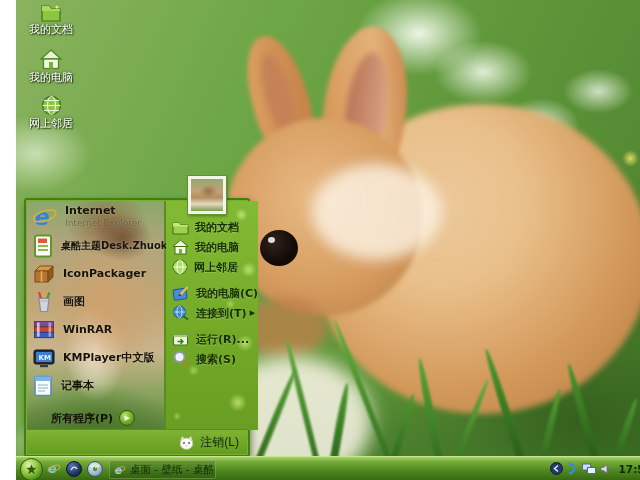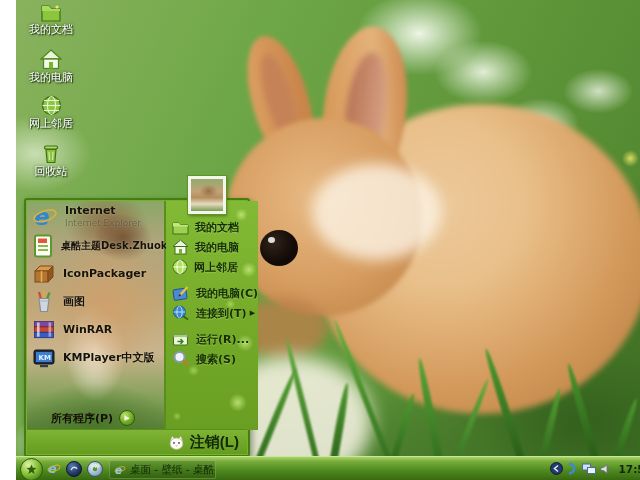--- a/index.html
+++ b/index.html
@@ -81,21 +81,21 @@
       radial-gradient(circle 6px at 12% 94%, rgba(186,226,110,.6), rgba(186,226,110,0) 70%),
       linear-gradient(180deg,#83ba35 0%,#74aa28 55%,#699e22 100%);}
   .mr-item{height:20px;display:flex;align-items:center;gap:6px;padding-left:6px;cursor:pointer;position:relative;}
   .mr-text{font-size:11px;font-weight:bold;color:#142e02;text-shadow:0 1px 1px rgba(220,240,170,.35);white-space:nowrap;}
   .mr-gap{height:6px;}
   .mr-arrow{position:absolute;right:3px;font-size:7px;color:#132a04;}
   .menu-footer{position:absolute;left:1px;right:1px;bottom:1px;height:24px;
     display:flex;align-items:center;justify-content:flex-end;gap:13px;padding-right:8px;
     background:linear-gradient(180deg,#7fb434 0%,#659c1f 100%);border-top:1px solid #55901a;}
   .footer-btn{display:flex;align-items:center;gap:5px;cursor:pointer;background:none;border:none;padding:0;}
-  .footer-label{font-size:15px;font-weight:bold;color:#12290a;}
+  .footer-label{font-size:12px;font-weight:normal;color:#12290a;}
   .avatar{position:absolute;left:162px;top:-24px;width:32px;height:32px;background:
       radial-gradient(ellipse 12px 9px at 55% 38%, rgba(150,110,70,.95), rgba(150,110,70,0) 75%),
       linear-gradient(180deg,#93aa6c 0%,#c2a377 38%,#b68f60 58%,#e5dabf 78%,#7b9c53 100%);
     border:3px solid #f2f6ea;outline:1px solid #5d9422;box-shadow:1px 2px 3px rgba(10,30,4,.4);z-index:25;}
 
   
   .taskbar{position:absolute;left:0;right:0;bottom:0;height:23px;z-index:30;
     background:linear-gradient(180deg,#aad46a 0%,#77ac3b 20%,#4f8a20 58%,#38690f 100%);
     border-top:1px solid #c9e795;}
   .start-orb{position:absolute;left:4px;top:1px;width:21px;height:21px;border-radius:50%;cursor:pointer;
@@ -168,31 +168,20 @@
       <svg width="21" height="21" viewBox="0 0 21 21">
           <circle cx="10.5" cy="10.5" r="9" fill="#8cc63f" stroke="#3f7014" stroke-width="1.3"></circle>
           <ellipse cx="10.5" cy="10.5" rx="4" ry="9" fill="none" stroke="#eaf4da" stroke-width="1.1"></ellipse>
           <line x1="1.5" y1="10.5" x2="19.5" y2="10.5" stroke="#eaf4da" stroke-width="1.1"></line>
           <line x1="3" y1="5.5" x2="18" y2="5.5" stroke="#eaf4da" stroke-width="1"></line>
           <line x1="3" y1="15.5" x2="18" y2="15.5" stroke="#eaf4da" stroke-width="1"></line>
         </svg>
     </span>
     <div class="dicon-label">网上邻居</div>
   </div>
-  <div class="dicon" style="top:143px;">
-    <span>
-      <svg width="20" height="21" viewBox="0 0 20 21">
-          <rect x="3.5" y="3" width="13" height="3" rx="1.4" fill="#aad95f" stroke="#3f7014" stroke-width="1.2"></rect>
-          <path d="M5 6.5 h10 l-1.2 13 h-7.6 z" fill="#8cc63f" stroke="#3f7014" stroke-width="1.2"></path>
-          <line x1="8" y1="9" x2="8.4" y2="17" stroke="#dff0c0" stroke-width="1"></line>
-          <line x1="12" y1="9" x2="11.6" y2="17" stroke="#dff0c0" stroke-width="1"></line>
-        </svg>
-    </span>
-    <div class="dicon-label">回收站</div>
-  </div>
 
   <div class="start-menu">
     <div class="avatar"></div>
 
     <div class="menu-body">
       <div class="menu-left">
 
         <div class="ml-item">
           <span>
             <svg width="26" height="26" viewBox="0 0 24 24">
@@ -261,20 +250,32 @@
             <svg width="24" height="24" viewBox="0 0 24 24">
                 <rect x="2" y="4" width="20" height="14" rx="2" fill="#232b39" stroke="#10161f" stroke-width="1"></rect>
                 <rect x="4" y="6" width="16" height="10" fill="#3a7fd0"></rect>
                 <text x="6.5" y="14" font-size="7" font-weight="bold" fill="#eaf2ff" font-family="DejaVu Sans, sans-serif">KM</text>
                 <rect x="8" y="19" width="8" height="2.2" fill="#333b48"></rect>
               </svg>
           </span>
           <span class="ml-text">KMPlayer中文版</span>
         </div>
 
+        <div class="ml-item">
+          <span>
+            <svg width="22" height="24" viewBox="0 0 22 24">
+                <rect x="3" y="2.5" width="16" height="19" rx="1.5" fill="#f8fbff" stroke="#5a8ac0" stroke-width="1.6"></rect>
+                <rect x="3" y="2.5" width="16" height="4.5" fill="#7fb3e0"></rect>
+                <line x1="6" y1="11" x2="16" y2="11" stroke="#9fb4c8" stroke-width="1.1"></line>
+                <line x1="6" y1="14" x2="16" y2="14" stroke="#9fb4c8" stroke-width="1.1"></line>
+                <line x1="6" y1="17" x2="13" y2="17" stroke="#9fb4c8" stroke-width="1.1"></line>
+              </svg>
+          </span>
+          <span class="ml-text">记事本</span>
+        </div>
 
         <div class="all-programs">
           <span class="ap-label">所有程序(P)</span>
           <span class="ap-arrow">▶</span>
         </div>
       </div>
 
       <div class="menu-right">
         <div class="mr-item">
           <span>

